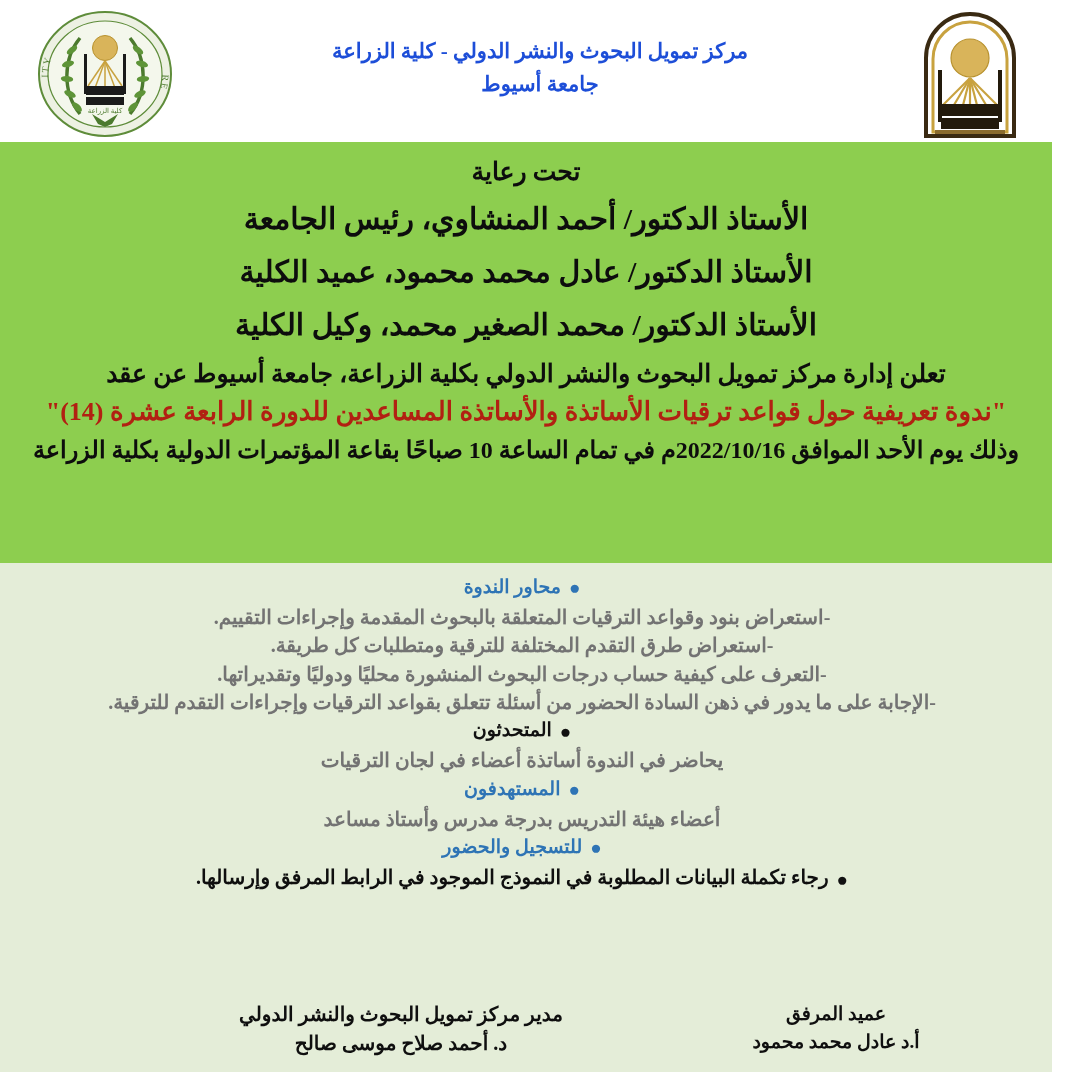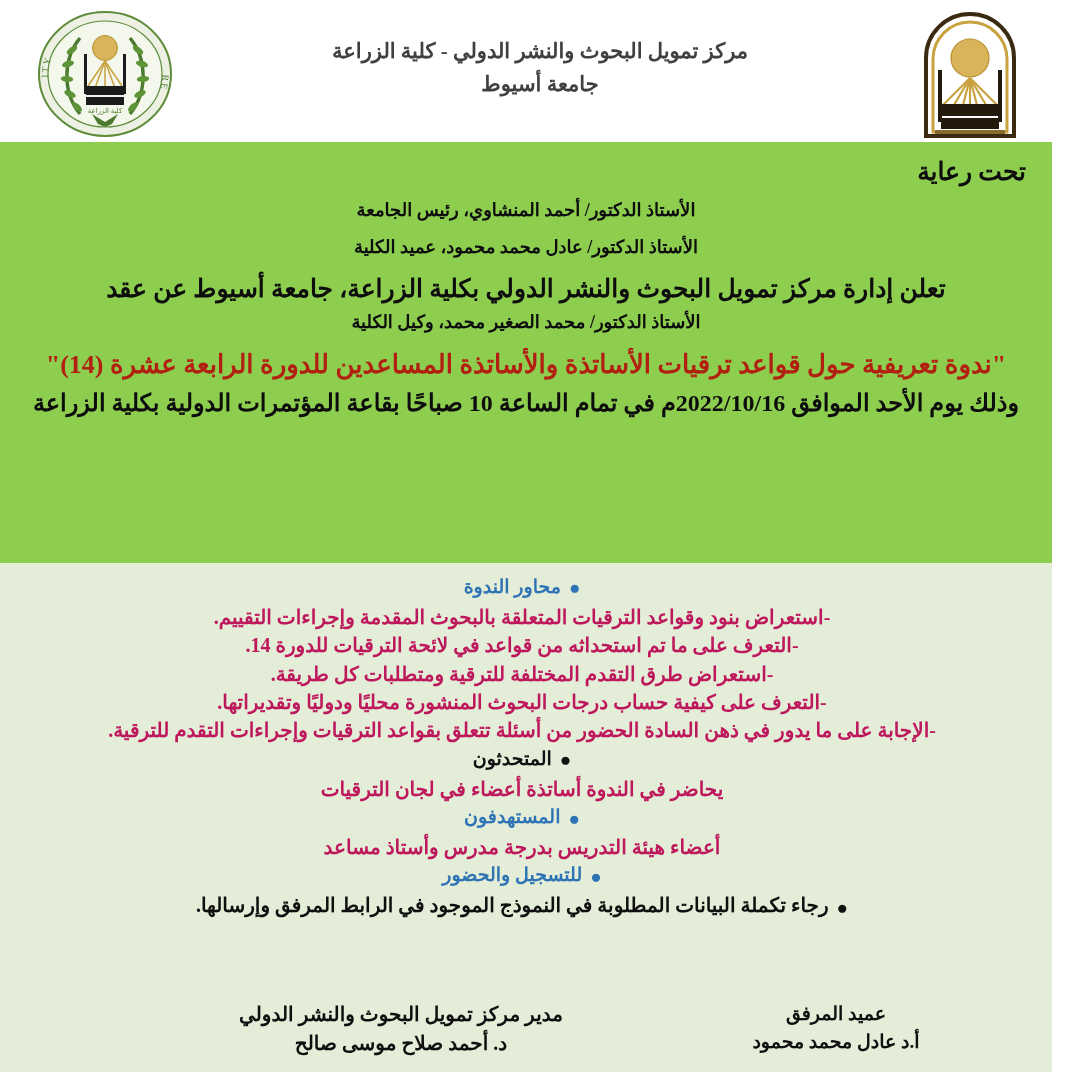--- a/index.html
+++ b/index.html
@@ -31,21 +31,21 @@
     display: flex;
     align-items: center;
     justify-content: center;
     background: #ffffff;
   }
   .header-title {
     text-align: center;
     font-weight: bold;
     font-size: 21px;
     line-height: 1.55;
-    color: #404040;
+    color: #1d4ed8;
     letter-spacing: 0px;
     padding: 0 40px;
     margin-top: -4px;
   }
   .header-title div { white-space: nowrap; }
 
   
   .logo-left {
     position: absolute;
     left: 36px;
@@ -72,22 +72,22 @@
     box-sizing: border-box;
     padding: 14px 26px 8px 26px;
     text-align: center;
   }
   .banner-line {
     font-weight: bold;
     color: #0d0d0d;
     line-height: 1.30;
     margin: 0 0 8px 0;
   }
-  .l-patronage      { font-size: 25px; margin-bottom: 10px; text-align: right; }
-  .l-name           { font-size: 18px; margin-bottom: 14px; }
+  .l-patronage      { font-size: 25px; margin-bottom: 10px; }
+  .l-name           { font-size: 30px; margin-bottom: 14px; }
   .l-announce       { font-size: 25px; margin-bottom: 6px; line-height:1.25;}
   .l-seminar {
     font-size: 26px;
     color: #B22012;
     line-height: 1.32;
     margin-bottom: 6px;
     font-weight: bold;
   }
   .l-when {
     font-size: 24px;
@@ -122,21 +122,21 @@
     color: #2E74B5;
     font-size: 19px;
     vertical-align: middle;
     margin-left: 8px;
   }
   .bullet-dot.black { color: #111111; }
 
   .body-line {
     font-size: 20px;
     font-weight: bold;
-    color: #be185d;
+    color: #737373;
     line-height: 1.42;
     margin: 0;
     text-align: center;
     white-space: nowrap;
   }
 
   .reg-line {
     font-size: 20px;
     font-weight: bold;
     color: #0f0f0f;
@@ -248,34 +248,33 @@
         <rect x="23" y="106" width="58" height="11" fill="#231a0c"></rect>
         <rect x="17" y="118" width="70" height="4" fill="#8a6b2e"></rect>
       </svg>
     </div>
   </div>
 
   <div class="green-banner">
     <div class="banner-line l-patronage">تحت رعاية</div>
     <div class="banner-line l-name">الأستاذ الدكتور/ أحمد المنشاوي، رئيس الجامعة</div>
     <div class="banner-line l-name">الأستاذ الدكتور/ عادل محمد محمود، عميد الكلية</div>
+    <div class="banner-line l-name">الأستاذ الدكتور/ محمد الصغير محمد، وكيل الكلية</div>
     <div class="banner-line l-announce">تعلن إدارة مركز تمويل البحوث والنشر الدولي بكلية الزراعة، جامعة أسيوط عن عقد</div>
-    <div class="banner-line l-name">الأستاذ الدكتور/ محمد الصغير محمد، وكيل الكلية</div>
     <div class="banner-line l-seminar">"ندوة تعريفية حول قواعد ترقيات الأساتذة والأساتذة المساعدين للدورة الرابعة عشرة (14)"</div>
     <div class="banner-line l-when">وذلك يوم الأحد الموافق  2022/10/16م في تمام الساعة 10 صباحًا بقاعة المؤتمرات الدولية بكلية الزراعة</div>
   </div>
 
   <div class="body-section">
 
     <div class="sec-heading">
       <span class="bullet-dot">●</span><span>محاور الندوة</span>
     </div>
 
     <div class="body-line">-استعراض بنود وقواعد الترقيات المتعلقة بالبحوث المقدمة وإجراءات التقييم.</div>
-    <div class="body-line">-التعرف على ما تم استحداثه من قواعد في لائحة الترقيات للدورة 14.</div>
     <div class="body-line">-استعراض طرق التقدم المختلفة للترقية ومتطلبات كل طريقة.</div>
     <div class="body-line">-التعرف على كيفية حساب درجات البحوث المنشورة محليًا ودوليًا وتقديراتها.</div>
     <div class="body-line">-الإجابة على ما يدور في ذهن السادة الحضور من أسئلة تتعلق بقواعد الترقيات وإجراءات التقدم للترقية.</div>
 
     <div class="sec-heading black">
       <span class="bullet-dot black">●</span><span>المتحدثون</span>
     </div>
     <div class="body-line">يحاضر في الندوة أساتذة أعضاء في لجان الترقيات</div>
 
     <div class="sec-heading">

